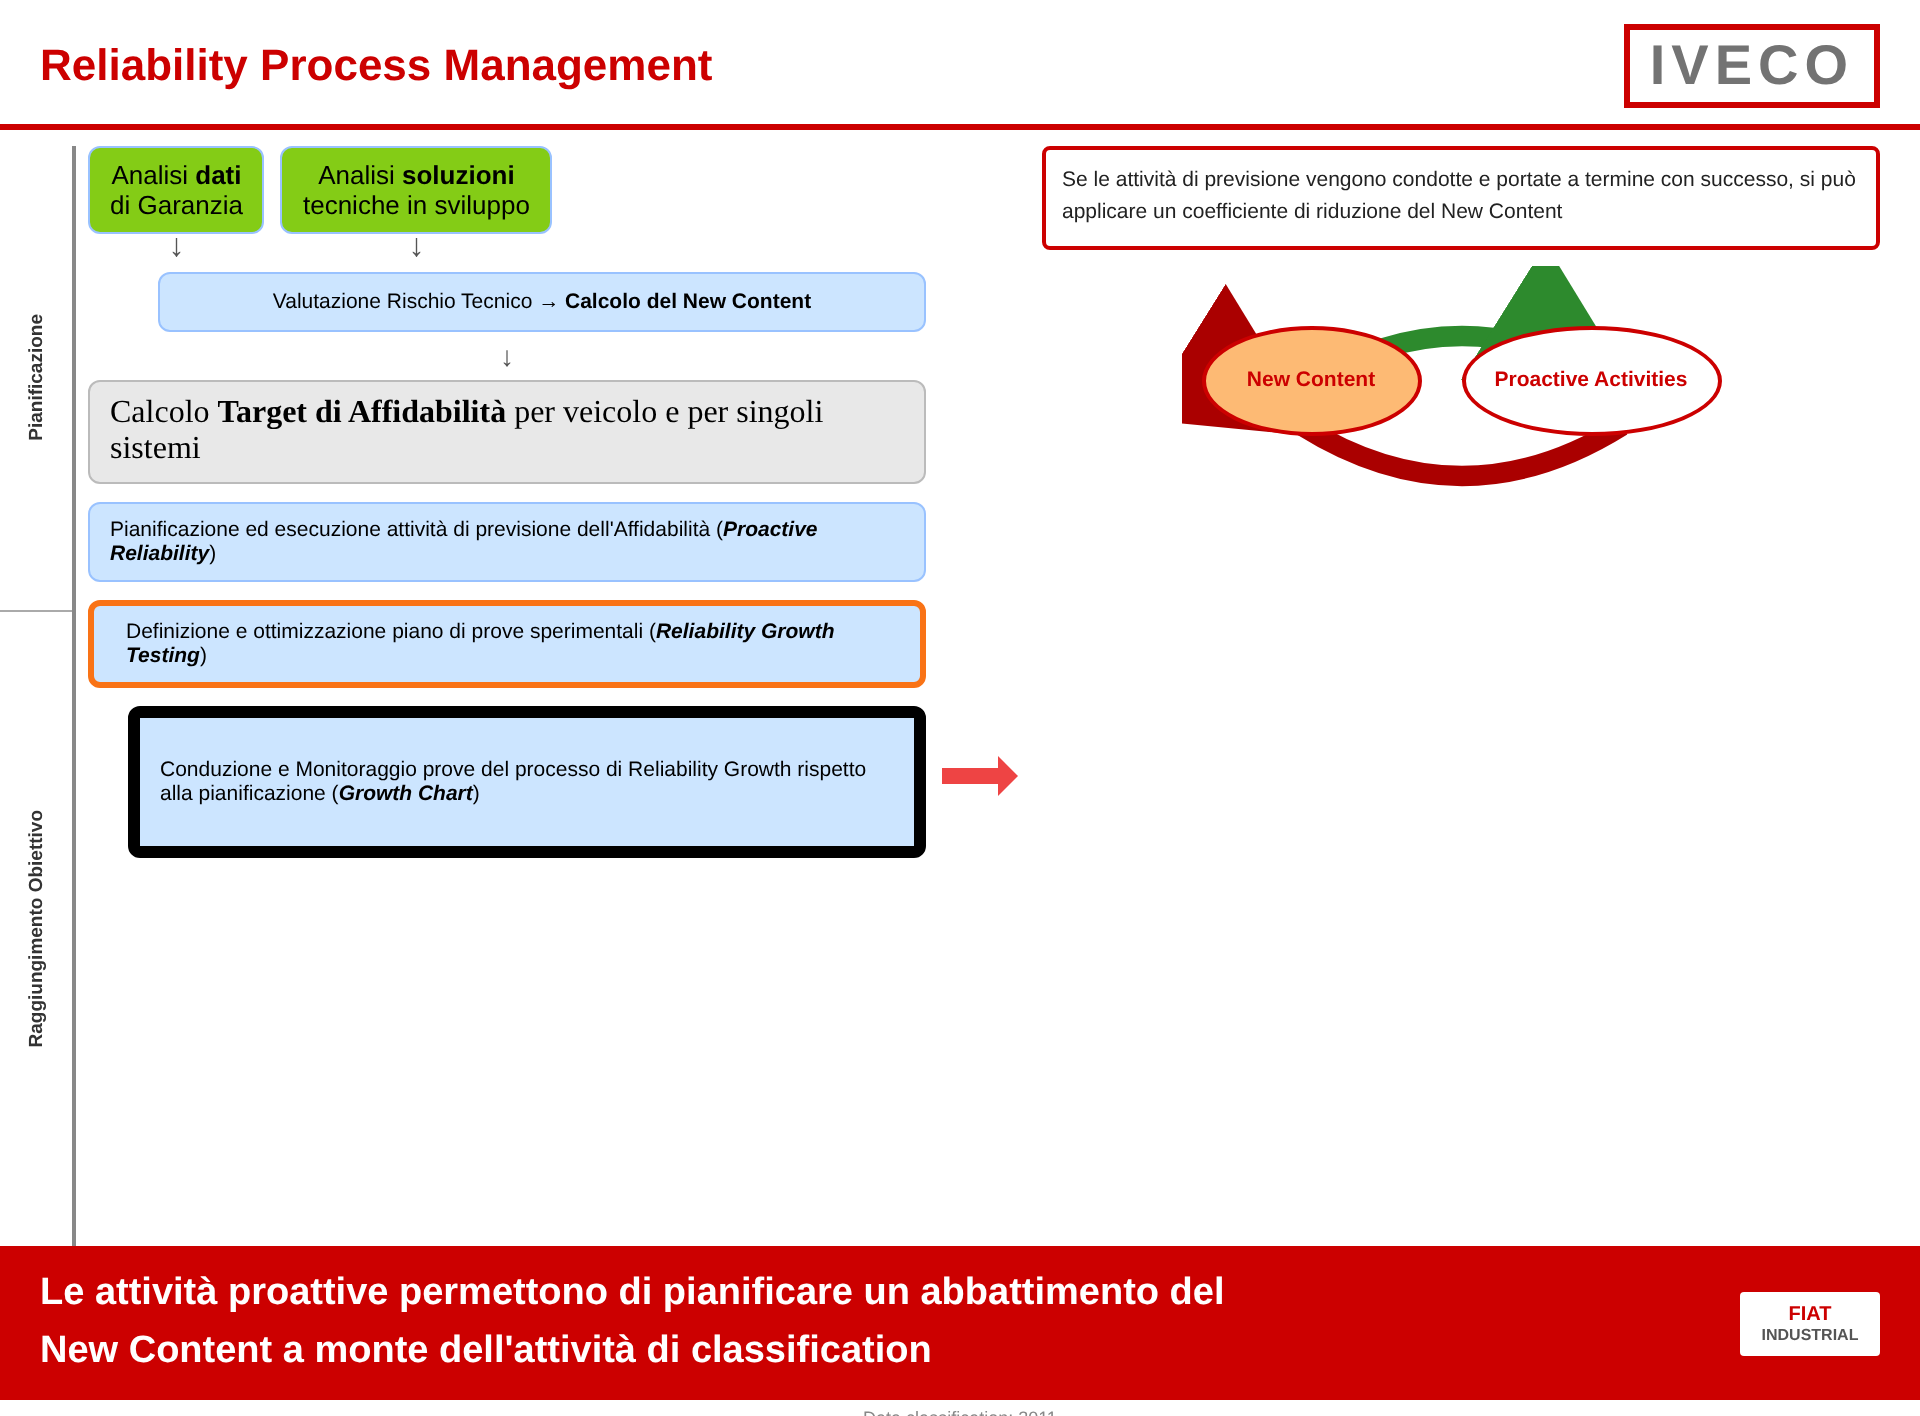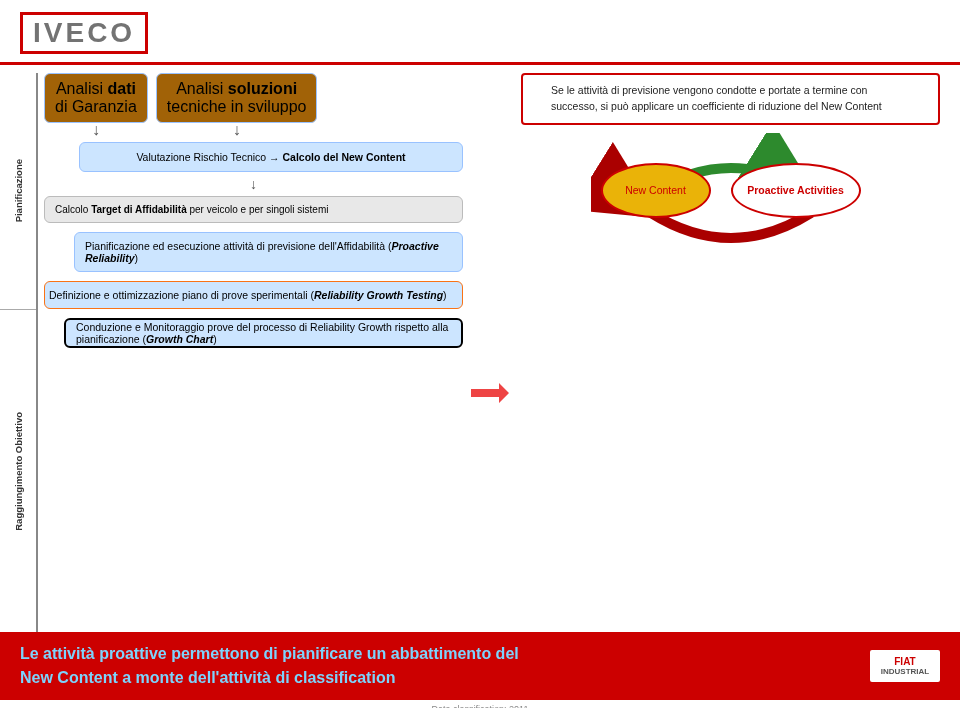--- a/index.html
+++ b/index.html
@@ -28,25 +28,25 @@
     }
     .iveco-logo {
       font-size: 28px;
       font-weight: 900;
       color: #737373;
       letter-spacing: 3px;
       border: 3px solid #cc0000;
       padding: 2px 10px;
     }
     .analisi-box {
-      background: #a16207;
+      background: #84cc16;
       border: 1px solid #99c2ff;
       border-radius: 6px;
       padding: 6px 10px;
-      font-size: 16px;
+      font-size: 13px;
       text-align: center;
       flex: 1;
     }
     .analisi-box .bold { font-weight: bold; }
 
     
     .valutazione-box {
       background: #cce5ff;
       border: 1px solid #99c2ff;
       border-radius: 6px;
@@ -56,66 +56,66 @@
       margin-left: 35px;
     }
     .valutazione-box .bold { font-weight: bold; }
 
     
     .calcolo-box {
       background: #e8e8e8;
       border: 1px solid #bbb;
       border-radius: 6px;
       padding: 7px 10px;
-      font-size: 10px;
+      font-size: 16px;
+      font-family: Liberation Serif, serif;
     }
 
     
     .pianificazione-box {
       background: #cce5ff;
       border: 1px solid #99c2ff;
       border-radius: 6px;
       padding: 7px 10px;
       font-size: 10.5px;
-      margin-left: 30px;
     }
 
     
     .definizione-box {
       background: #cce5ff;
-      border: 1px solid #f97316;
-      border-radius: 6px;
-      padding: 7px 4px;
+      border: 3px solid #f97316;
+      border-radius: 6px;
+      padding: 7px 16px;
       font-size: 10.5px;
     }
 
     
     .conduzione-box {
       background: #cce5ff;
-      border: 2px solid #000000;
-      border-radius: 6px;
-      padding: 1px 10px;
+      border: 6px solid #000000;
+      border-radius: 6px;
+      padding: 20px 10px;
       font-size: 10.5px;
       margin-left: 20px;
     }
 
     
     .right-panel {
       flex: 1;
       padding: 0 10px;
       display: flex;
       flex-direction: column;
       gap: 8px;
     }
 
     
     .desc-box {
       border: 2px solid #cc0000;
       border-radius: 4px;
-      padding: 8px 28px;
+      padding: 8px 8px;
       font-size: 10.5px;
       line-height: 1.5;
       color: #222;
     }
 
     
     .diagram-area {
       display: flex;
       align-items: center;
       justify-content: center;
@@ -132,28 +132,28 @@
       margin: 0 auto;
     }
 
     
     .oval-left {
       position: absolute;
       left: 10px;
       top: 30px;
       width: 110px;
       height: 55px;
-      background: #eab308;
+      background: #fdba74;
       border: 2px solid #cc0000;
       border-radius: 50%;
       display: flex;
       align-items: center;
       justify-content: center;
       font-size: 10.5px;
-      font-weight: normal;
+      font-weight: bold;
       color: #cc0000;
       text-align: left;
       z-index: 2;
     }
 
     
     .oval-right {
       position: absolute;
       right: 10px;
       top: 30px;
@@ -193,22 +193,22 @@
     .bottom-banner {
       background: #cc0000;
       margin: 0;
       padding: 10px 20px;
       display: flex;
       align-items: center;
       justify-content: space-between;
       min-height: 60px;
     }
     .bottom-banner-text {
-      color: #7dd3fc;
-      font-size: 16px;
+      color: #ffffff;
+      font-size: 19px;
       font-weight: bold;
       line-height: 1.5;
       flex: 1;
     }
     .fiat-industrial-logo {
       background: #fff;
       color: #333;
       padding: 6px 10px;
       font-size: 10px;
       font-weight: bold;
@@ -285,20 +285,21 @@
       align-items: center;
     }
 
     .italic { font-style: italic; }
     .bold { font-weight: bold; }
   </style>
 </head>
 <body>
 
 <div class="header">
+  <span class="header-title">Reliability Process Management</span>
   <div class="iveco-logo">IVECO</div>
 </div>
 
 <div style="display:flex; flex-direction:column; height:calc(708px - 55px);">
   <div style="display:flex; flex:1; padding: 8px 10px 0 0; overflow:hidden;">
 
     <div class="sidebar-labels-col">
 
       <div class="sidebar-label-item" style="flex:2.2; border-bottom: 1px solid #aaa;">
         <span>Pianificazione</span>

